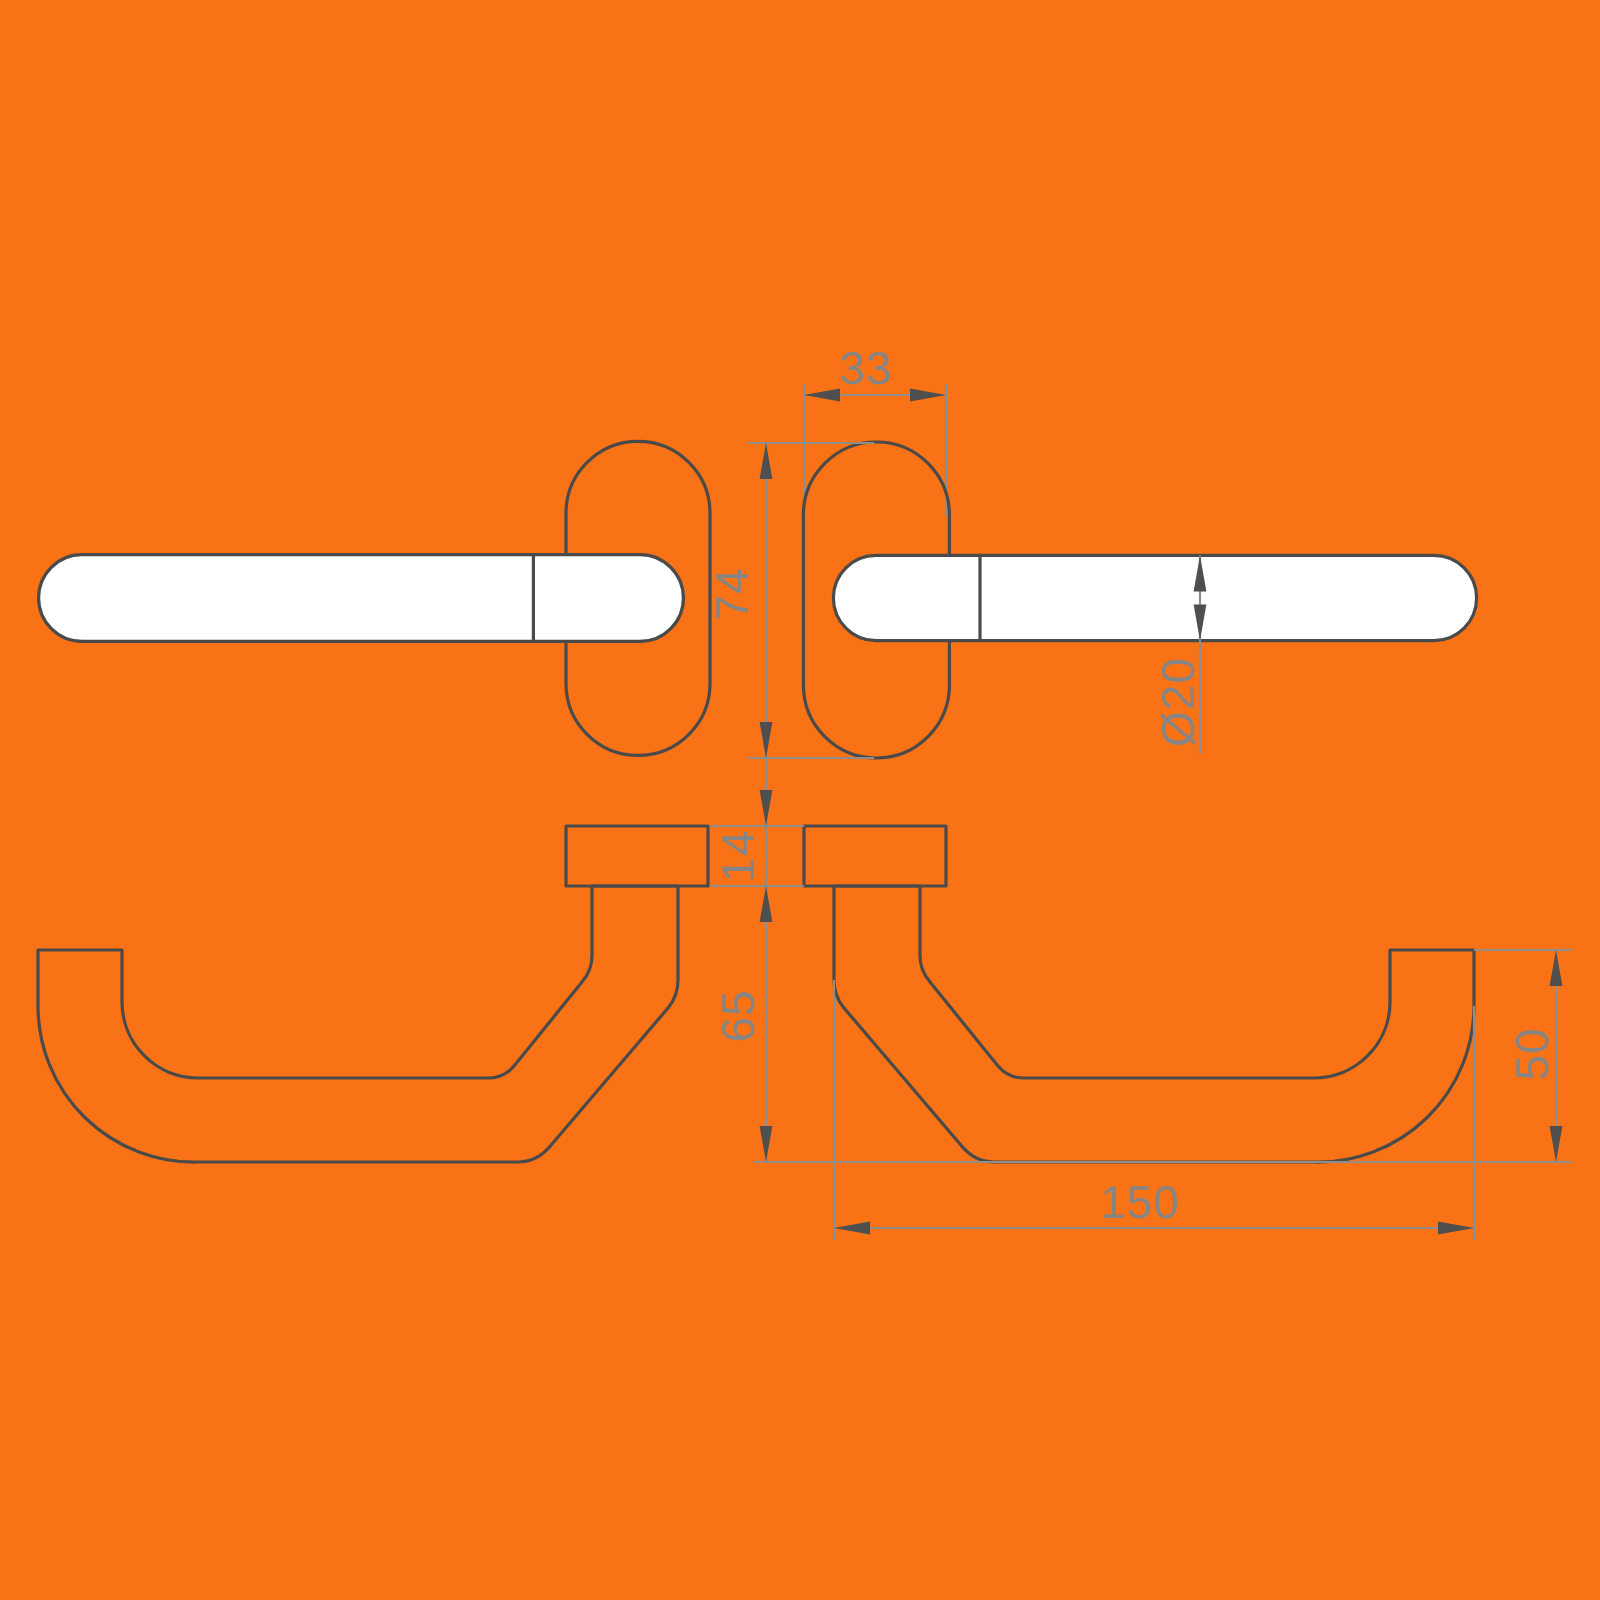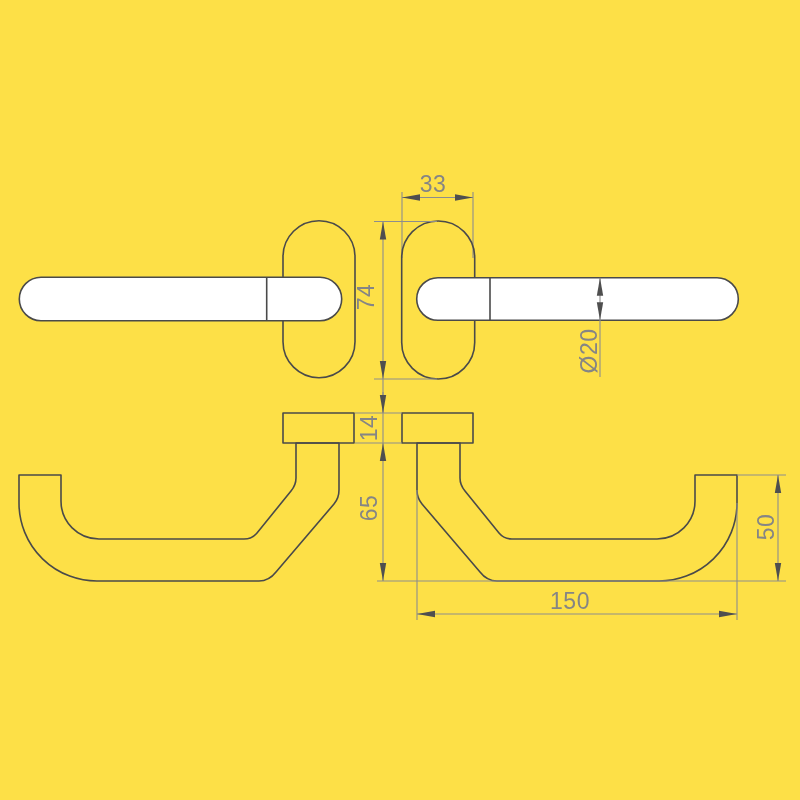--- a/index.html
+++ b/index.html
@@ -8,21 +8,21 @@
     background: #ffffff;
     width: 800px;
     height: 800px;
     overflow: hidden;
     font-family: "Liberation Sans", sans-serif;
   }
   .sheet {
     position: relative;
     width: 800px;
     height: 800px;
-    background: #fde047;
+    background: #f97316;
   }
   svg { display: block; }
 
   
   .obj {
     fill: none;
     stroke: #4a4a4a;
     stroke-width: 1.6;
     stroke-linejoin: round;
     stroke-linecap: butt;

